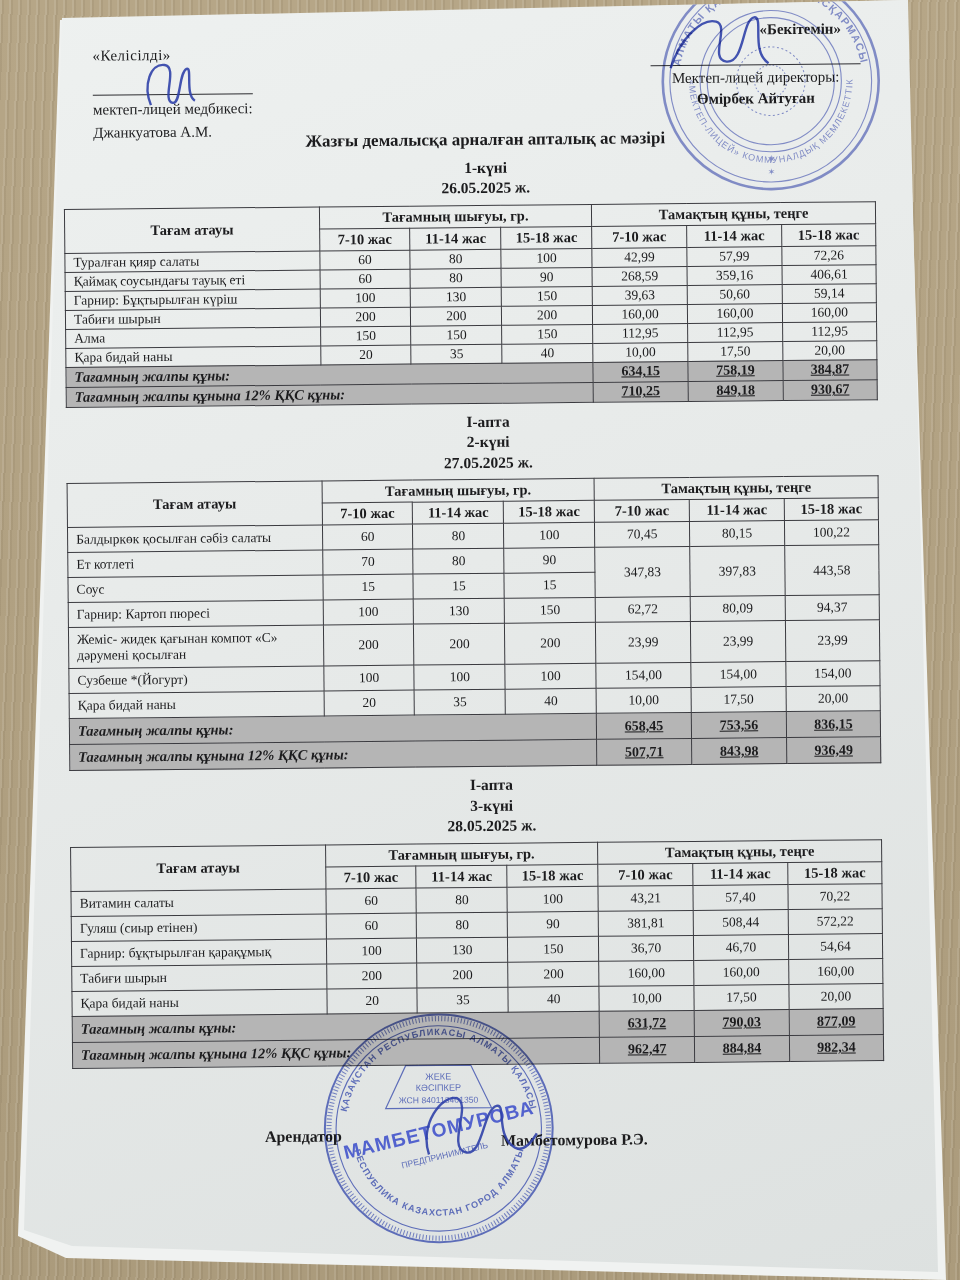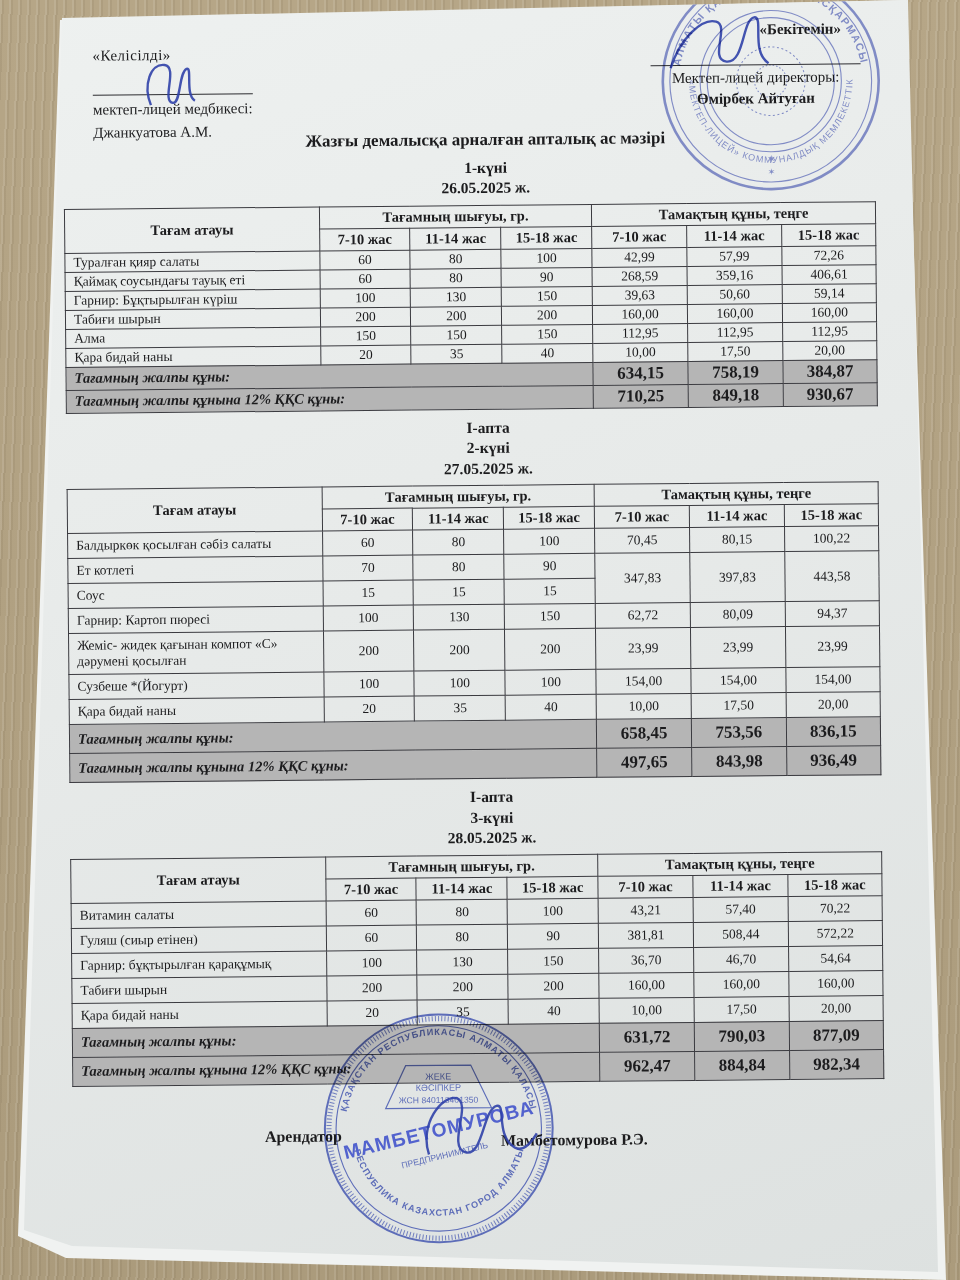--- a/index.html
+++ b/index.html
@@ -64,21 +64,21 @@
     text-align:center;vertical-align:middle;
     padding:1px 3px;
   }
   table.menu th{font-weight:bold;font-size:14.5px;padding:2px 2px;}
   table.menu td.dish{text-align:left;padding-left:8px;}
   table.t2 td,table.t3 td{padding:4px 3px;}
   tr.total td{background:#b5b5b5;}
   tr.total td.tlabel{
     text-align:left;padding-left:8px;font-weight:bold;font-style:italic;font-size:14.5px;
   }
-  tr.total td.tval{font-weight:bold;font-size:17px;}
+  tr.total td.tval{font-weight:bold;font-size:14px;text-decoration:underline;}
   
   .footer{position:absolute;left:0;top:0;width:100%;height:0;}
   .f-label{position:absolute;left:196px;top:1122px;font-weight:bold;font-size:16px;}
   .f-name{position:absolute;left:432px;top:1128px;font-weight:bold;font-size:16px;}
   .sig-tenant{position:absolute;left:330px;top:1080px;z-index:4;}
 </style>
 </head>
 <body>
 
 <div id="paper2"></div>
@@ -325,21 +325,21 @@
             <td>20,00</td>
           </tr>
           <tr class="total">
             <td class="tlabel" colspan="4">Тағамның жалпы құны:</td>
             <td class="tval">658,45</td>
             <td class="tval">753,56</td>
             <td class="tval">836,15</td>
           </tr>
           <tr class="total">
             <td class="tlabel" colspan="4">Тағамның жалпы құнына 12% ҚҚС құны:</td>
-            <td class="tval">497,65</td>
+            <td class="tval">507,71</td>
             <td class="tval">843,98</td>
             <td class="tval">936,49</td>
           </tr>
         </tbody>
       </table>
 
     <div class="day-heading">
       <div>І-апта</div>
       <div>3-күні</div>
       <div>28.05.2025 ж.</div>

